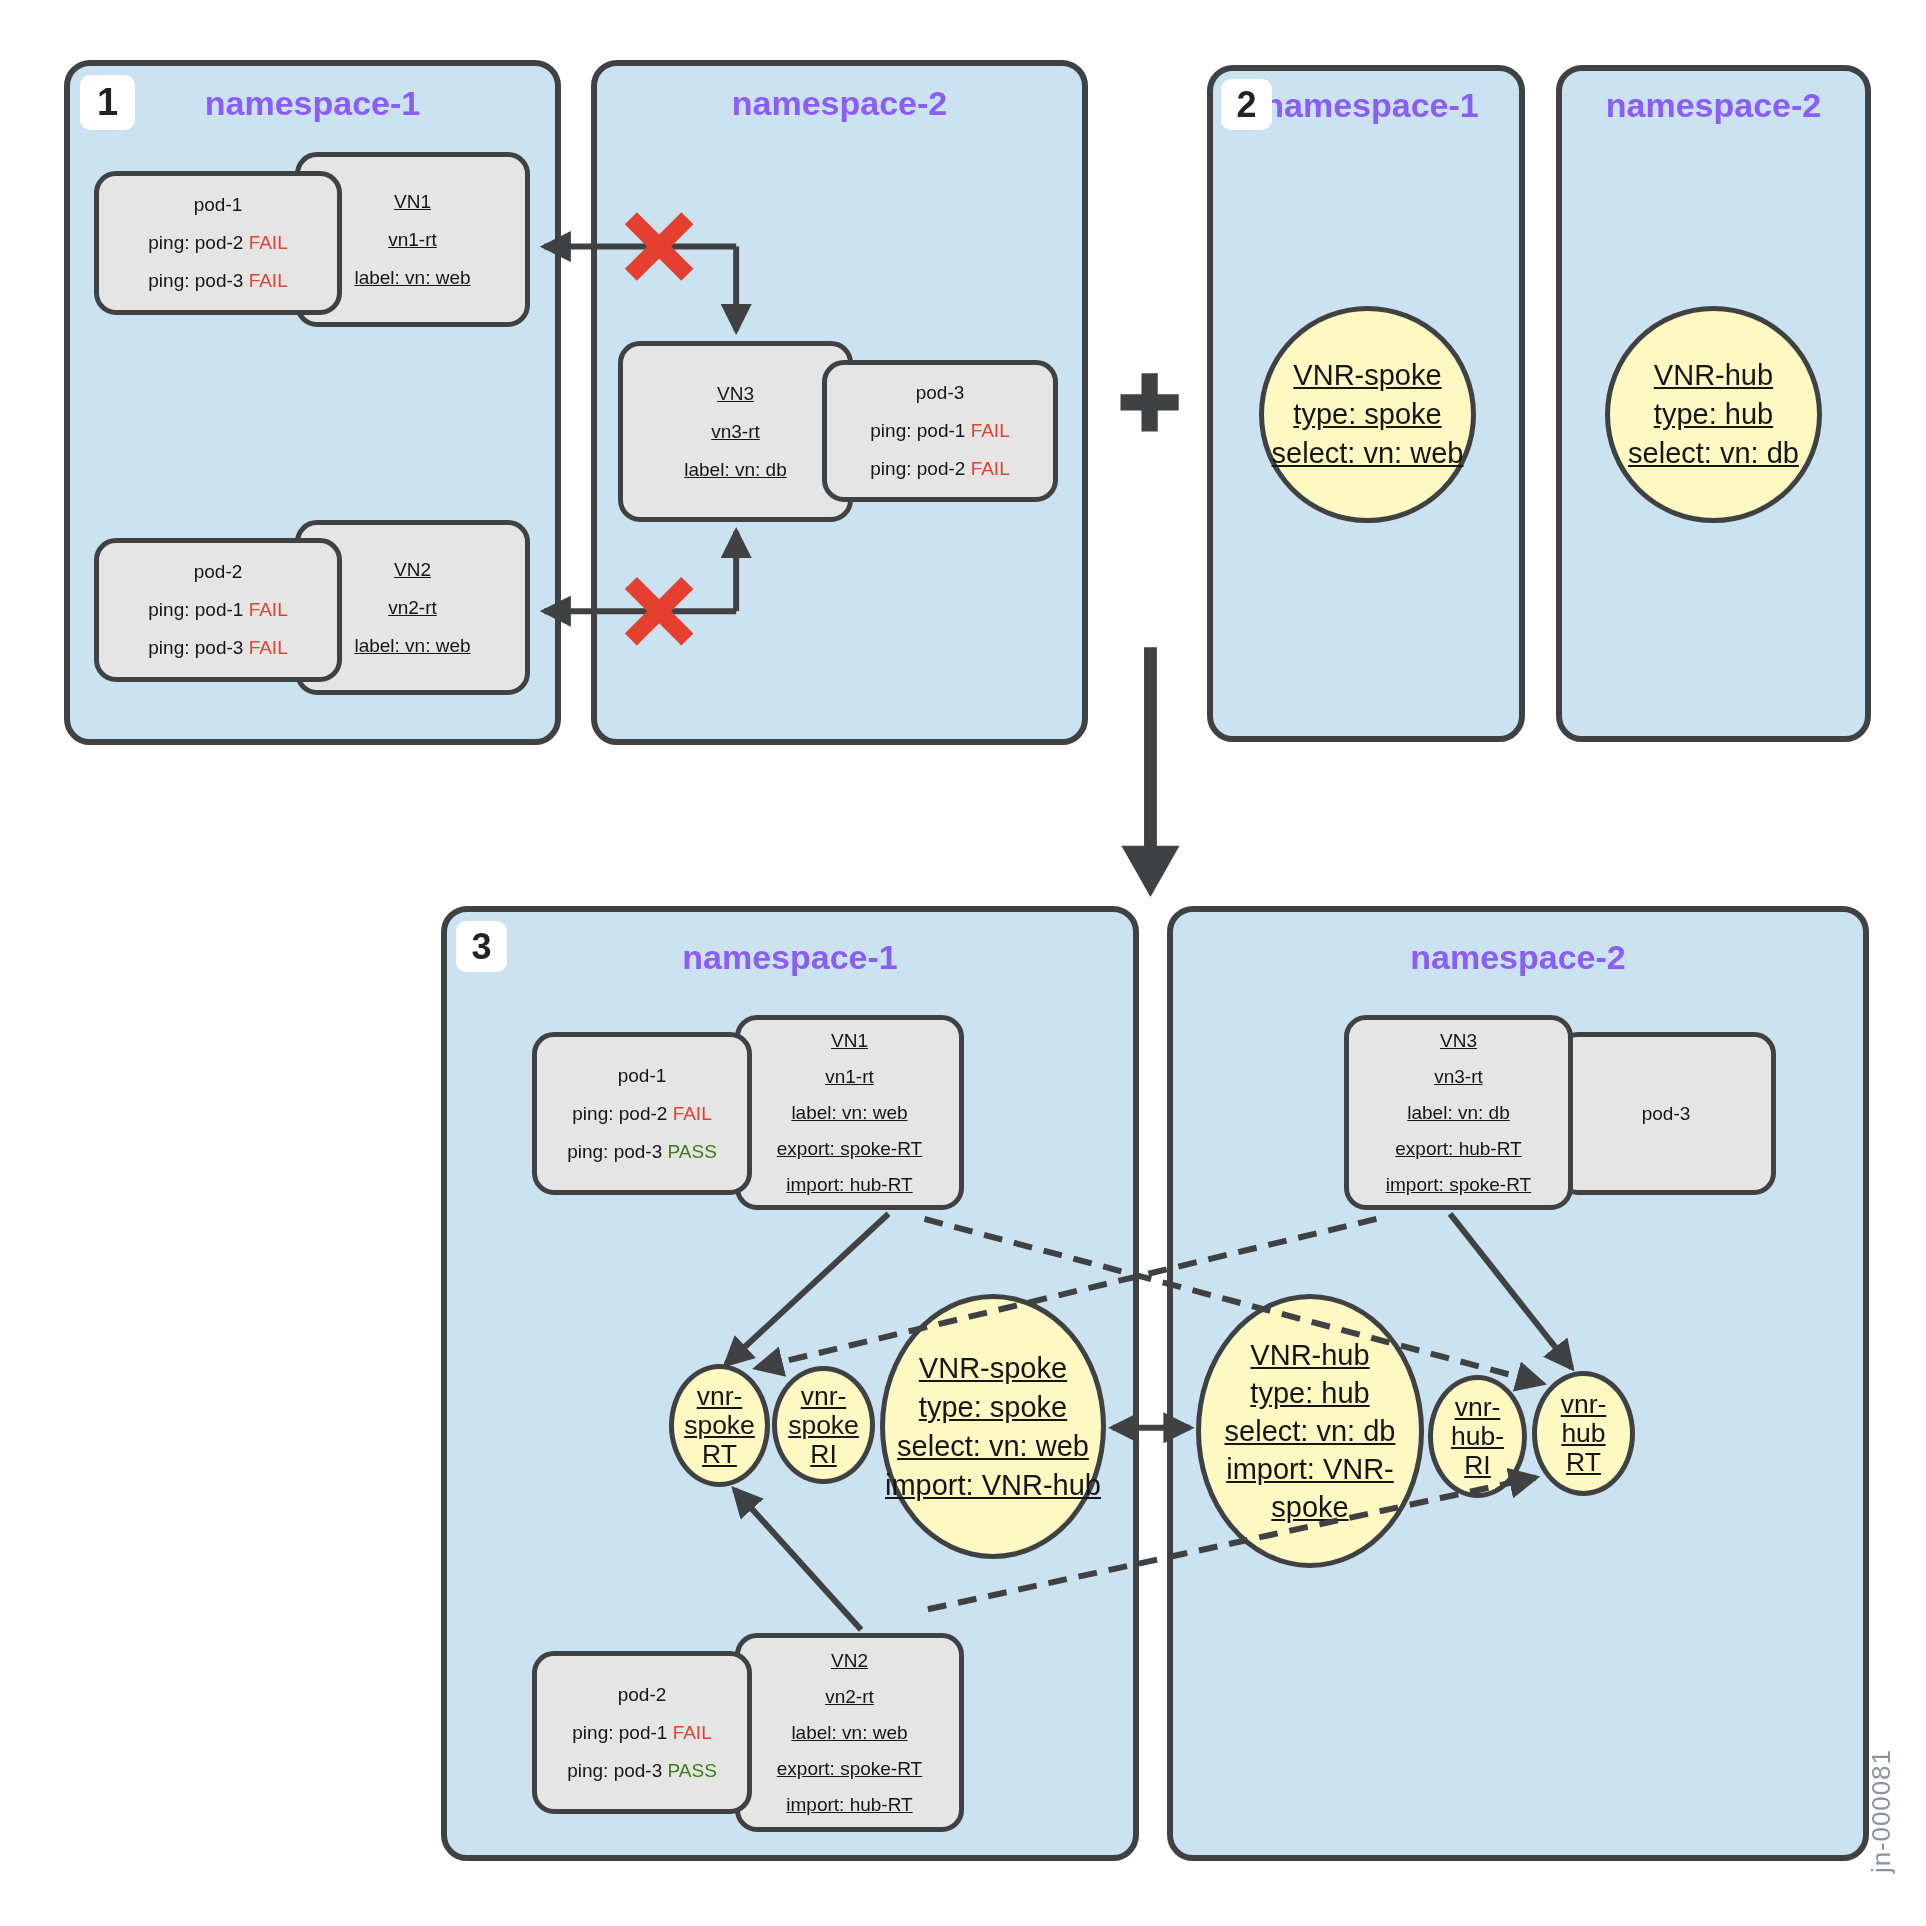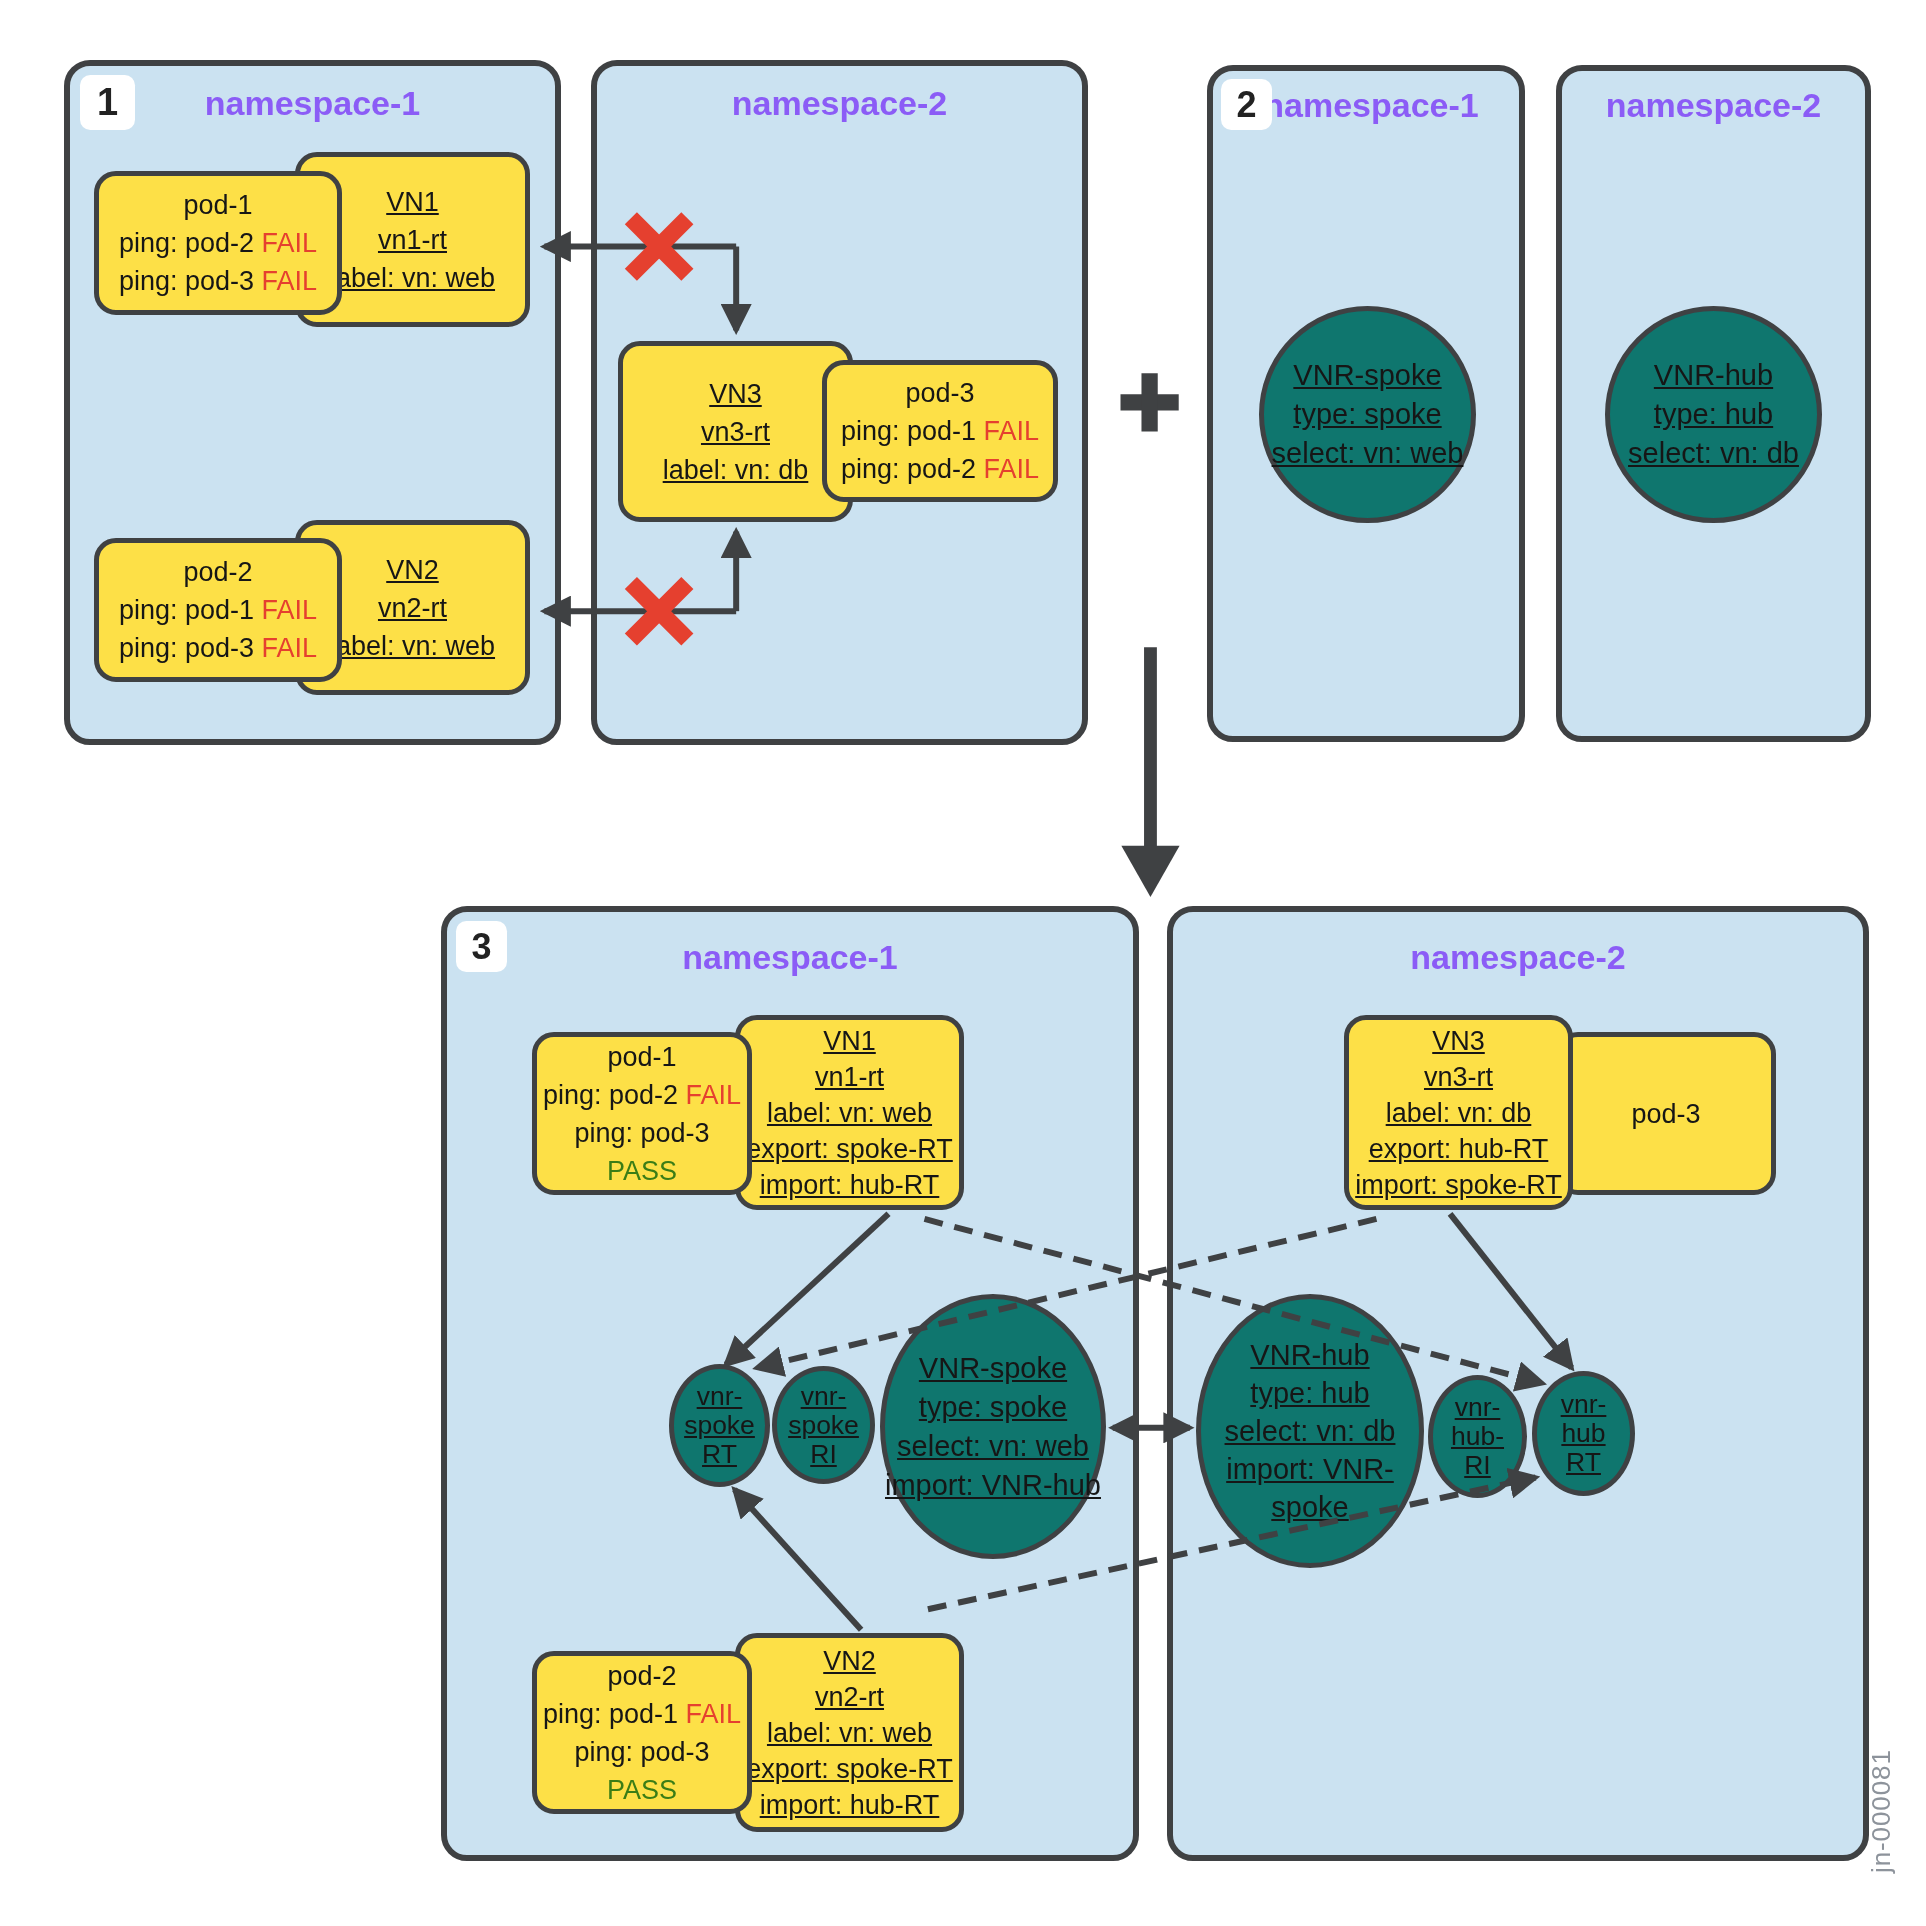--- a/index.html
+++ b/index.html
@@ -4,27 +4,27 @@
 <style>
   html,body{margin:0;padding:0;background:#ffffff;}
   body{width:1926px;height:1926px;position:relative;font-family:"Liberation Sans",sans-serif;color:#161616;}
   *{box-sizing:border-box;}
 
   .ns{position:absolute;background:#cbe2f1;border:6px solid #3f4143;border-radius:26px;}
   .ns-title{position:absolute;font-weight:bold;font-size:34px;color:#8b5cf6;text-align:center;z-index:4;}
   .badge{position:absolute;background:#ffffff;border-radius:10.3px;font-weight:bold;font-size:38px;color:#222;
          display:flex;align-items:center;justify-content:center;z-index:5;}
 
-  .node{position:absolute;background:#fde047;border:5.1px solid #3f4143;border-radius:22px;
+  .node{position:absolute;background:#e5e5e5;border:5.1px solid #3f4143;border-radius:22px;
         display:flex;flex-direction:column;justify-content:center;align-items:center;
-        text-align:center;font-size:27px;line-height:38px;}
+        text-align:center;font-size:19px;line-height:38px;}
   .node.lh42{line-height:36px;}
   .pre{white-space:pre-line;text-decoration:underline;}
 
-  .circle{position:absolute;background:#0f766e;border:5.1px solid #3f4143;border-radius:50%;
+  .circle{position:absolute;background:#fef9c3;border:5.1px solid #3f4143;border-radius:50%;
           display:flex;align-items:center;justify-content:center;text-align:center;
           font-size:29px;line-height:39px;z-index:2;}
   .circle.small{font-size:26.5px;line-height:29px;}
   .circle.lh44{line-height:38px;}
 
   .status.fail{color:#e5402f;}
   .status.pass{color:#3b7d16;}
 
   #overlay{position:absolute;left:0;top:0;z-index:10;pointer-events:none;}
   .solid{stroke:#3f4143;stroke-width:7;fill:none;}

